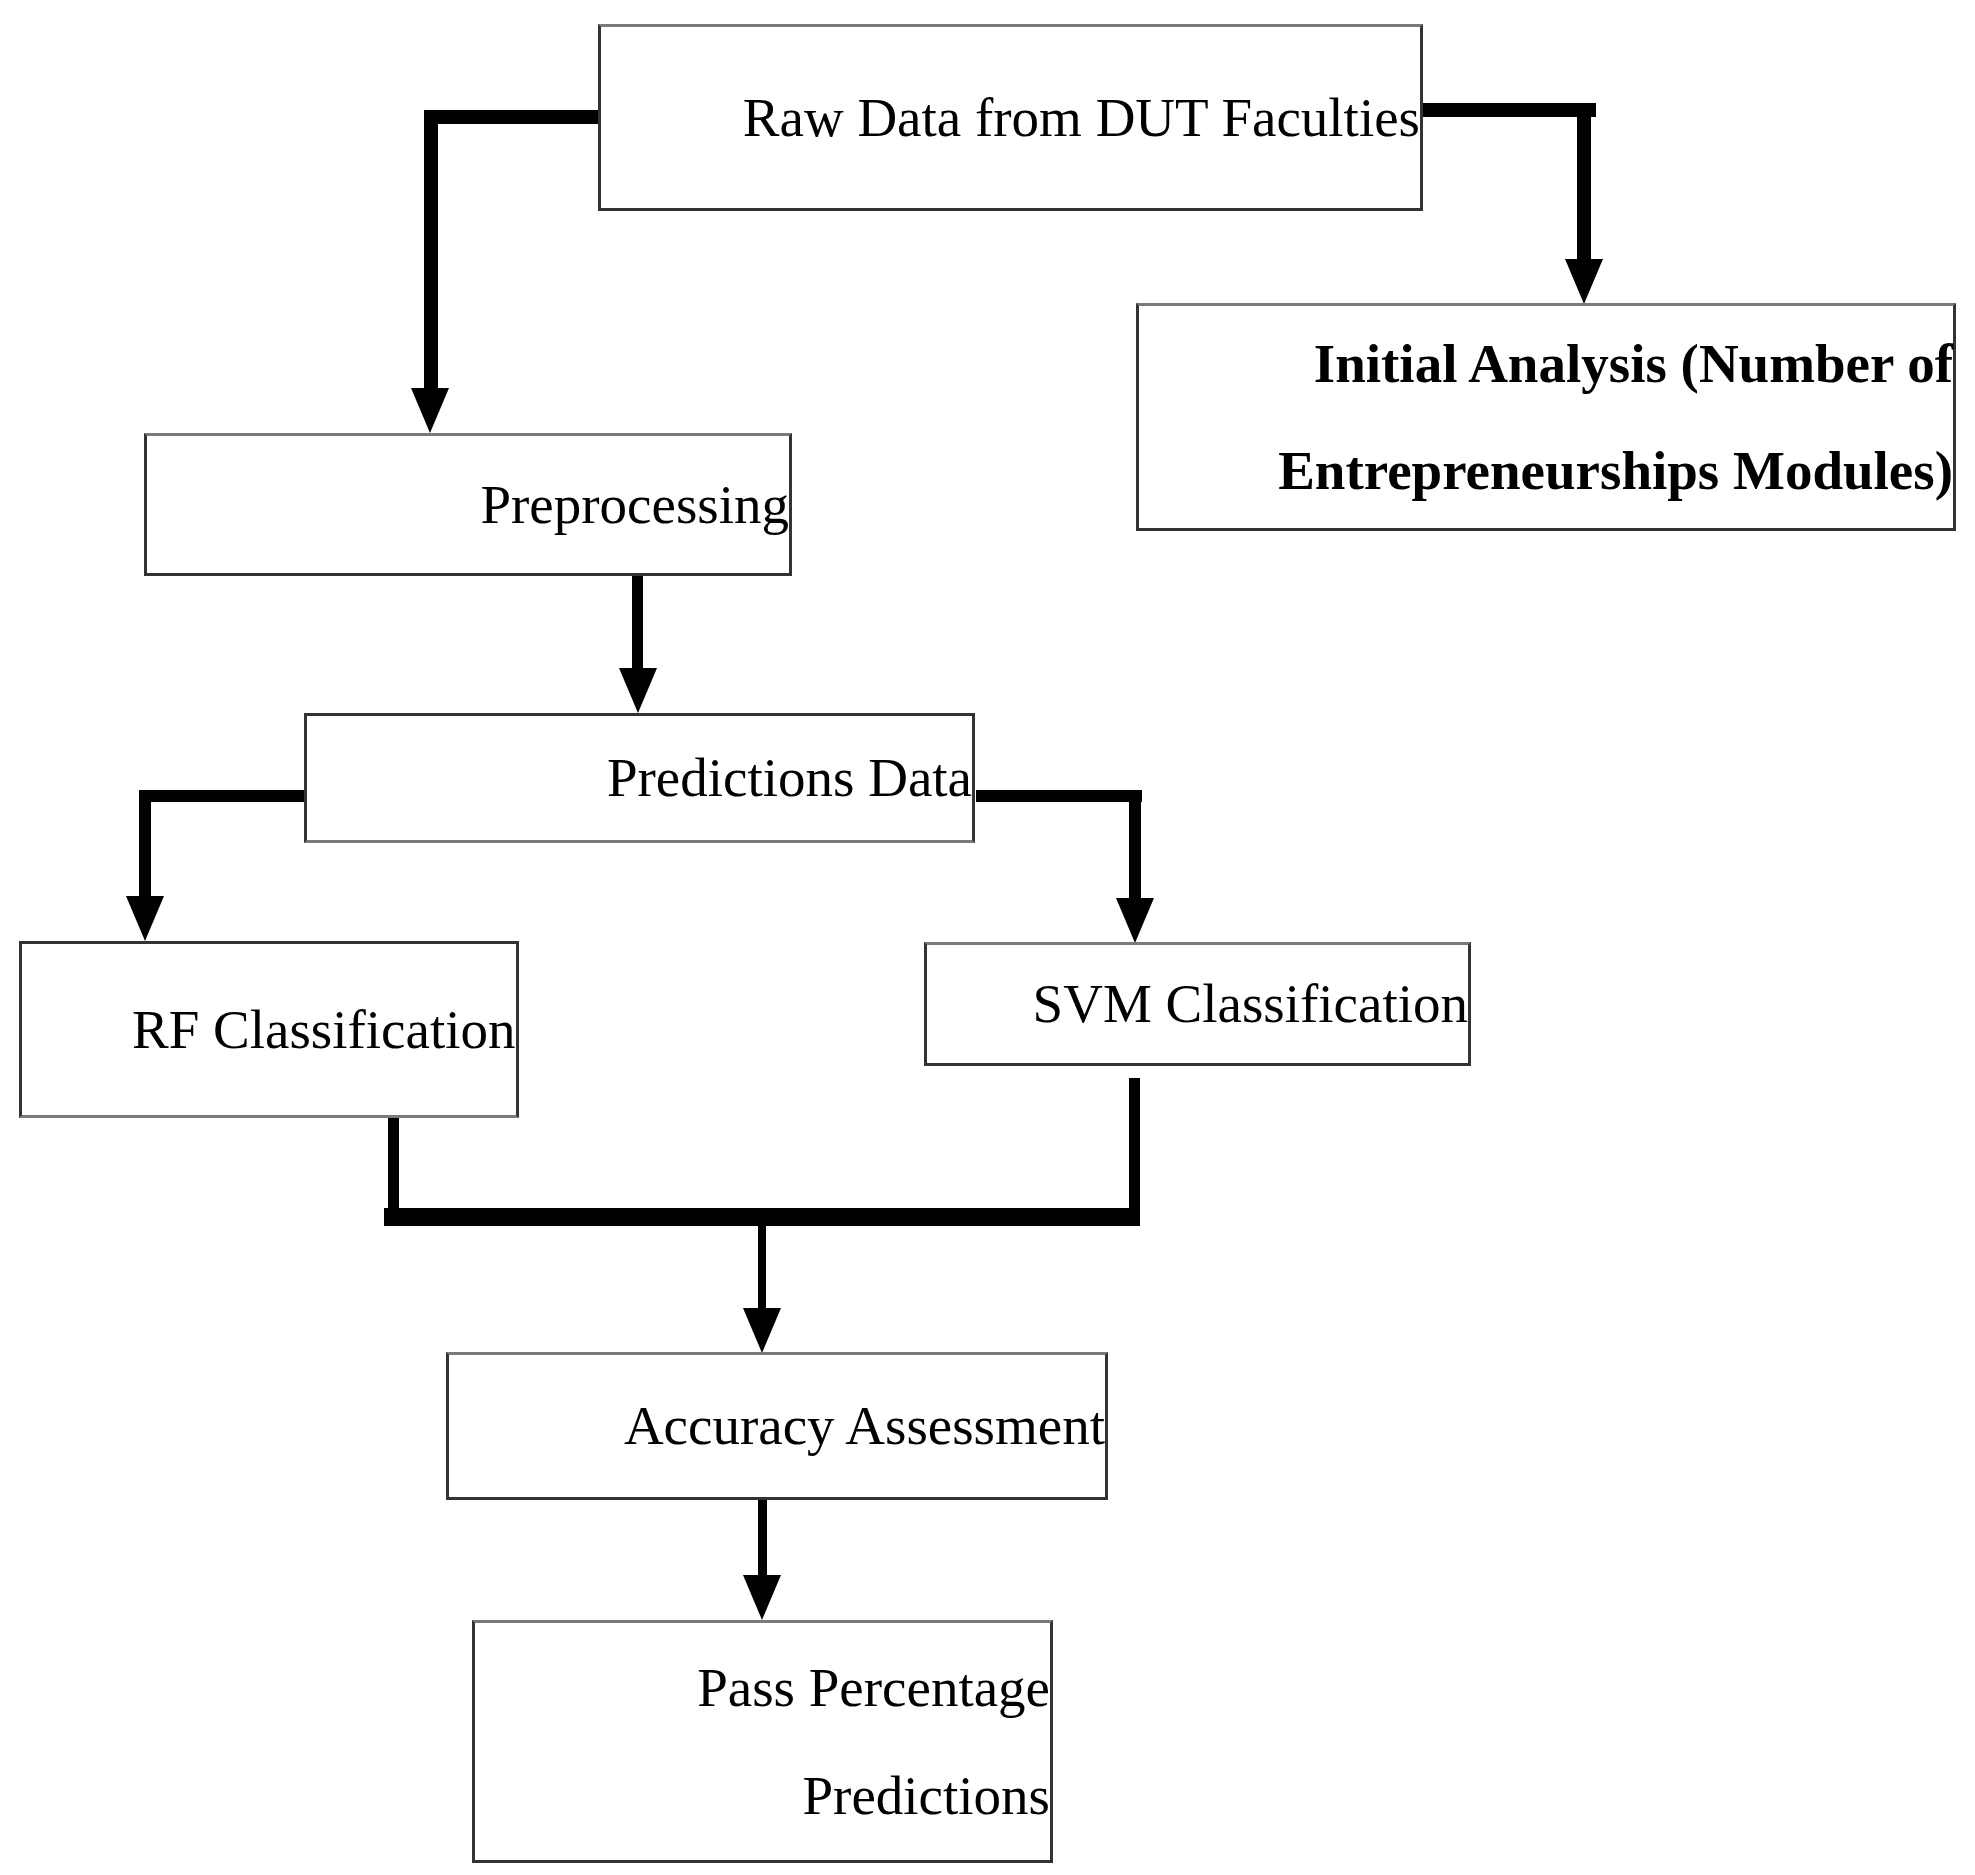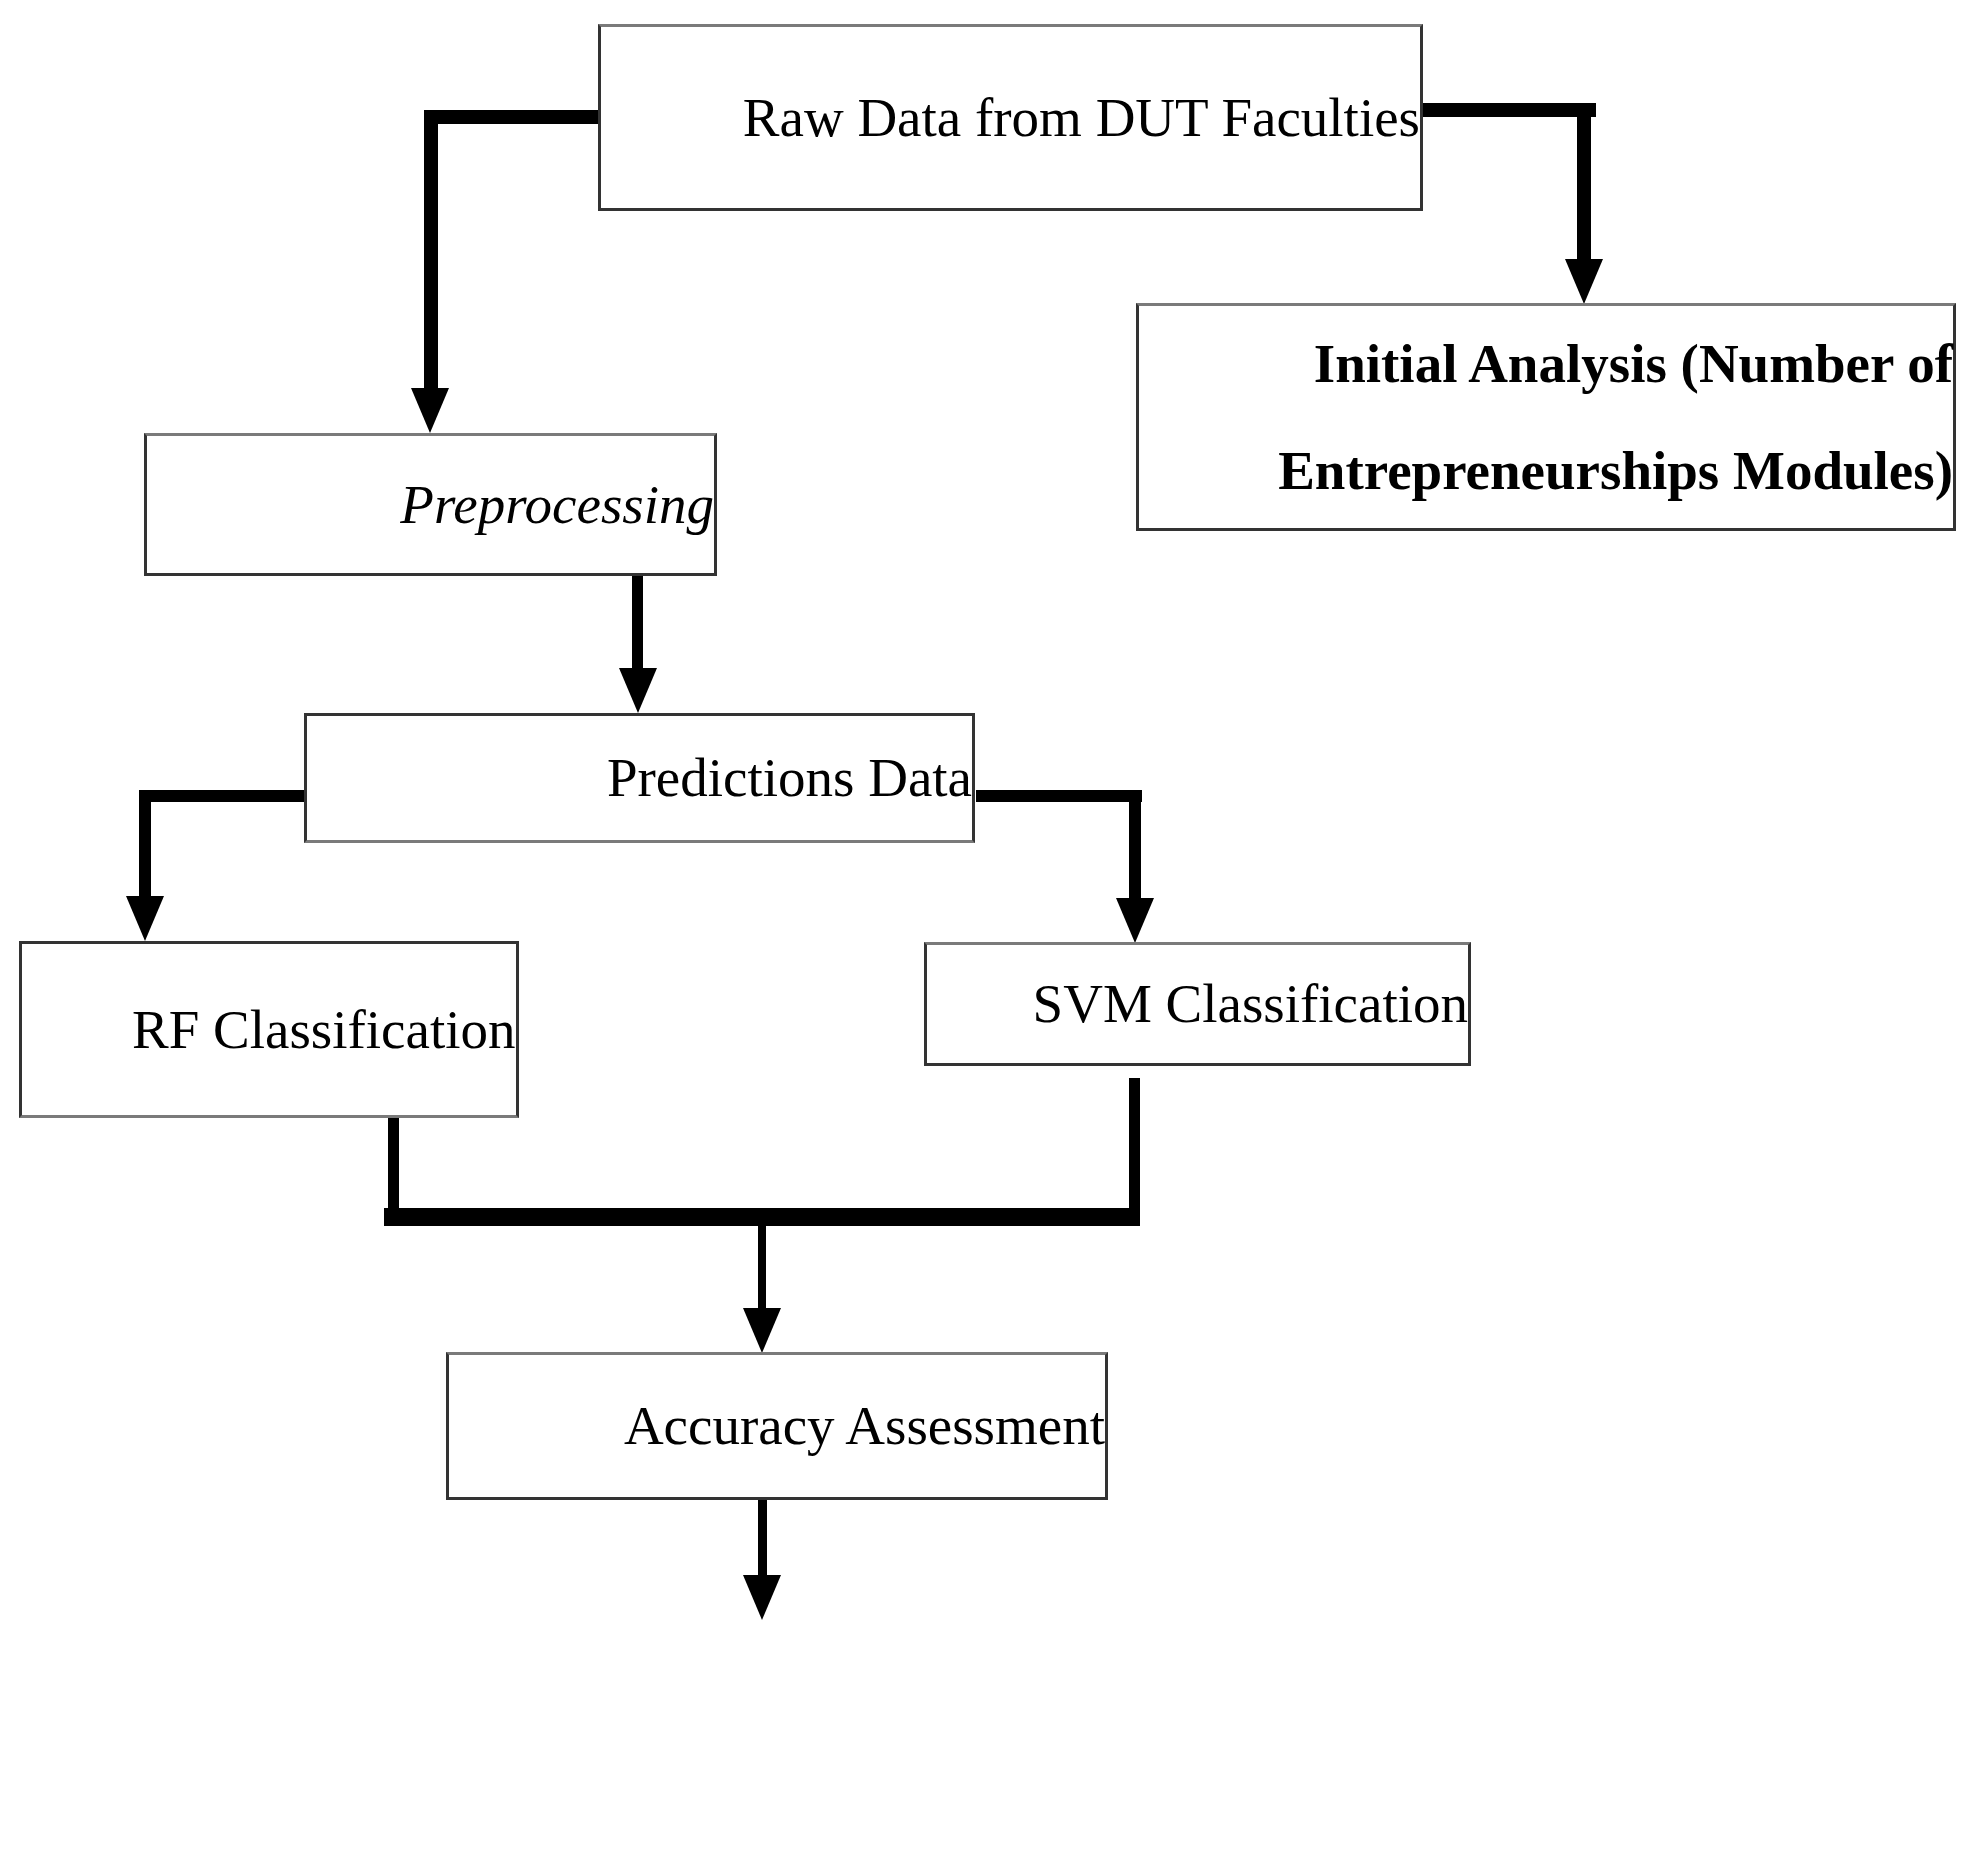--- a/index.html
+++ b/index.html
@@ -29,21 +29,21 @@
     font-size: 55px;
     line-height: 1.95;
     white-space: nowrap;
   }
   .node.gray-top { border-top-color: #7a7a7a; }
   .node.gray-bottom { border-bottom-color: #7a7a7a; }
 
   
   #n-raw     { left: 598px;  top: 24px;   width: 825px; height: 187px; }
   #n-initial { left: 1136px; top: 303px;  width: 820px; height: 228px; font-weight: bold; }
-  #n-pre     { left: 144px;  top: 433px;  width: 573px;  height: 143px; font-style: italic; }
+  #n-pre     { left: 144px;  top: 433px;  width: 648px;  height: 143px; }
   #n-cat     { left: 304px;  top: 713px; width: 671px;  height: 130px; }
   #n-rf      { left: 18.5px;   top: 941px; width: 500px;  height: 177px; }
   #n-svm     { left: 924px; top: 942px; width: 547px;  height: 124px; padding-left: 48px; }
   #n-acc     { left: 446px;  top: 1352px; width: 662px;  height: 148px; }
   #n-pass    { left: 472px;  top: 1620px; width: 581px;  height: 243px; }
 
   
   .seg {
     position: absolute;
     background: #000000;
@@ -163,15 +163,19 @@
   </div>
 
   <div class="node gray-top" id="n-svm">
     <span class="label-line">SVM Classification</span>
   </div>
 
   <div class="node gray-top" id="n-acc">
     <span class="label-line">Accuracy Assessment</span>
   </div>
 
+  <div class="node gray-top" id="n-pass">
+    <span class="label-line">Pass Percentage</span>
+    <span class="label-line">Predictions</span>
+  </div>
 
 </div>
 
 
 </body></html>

